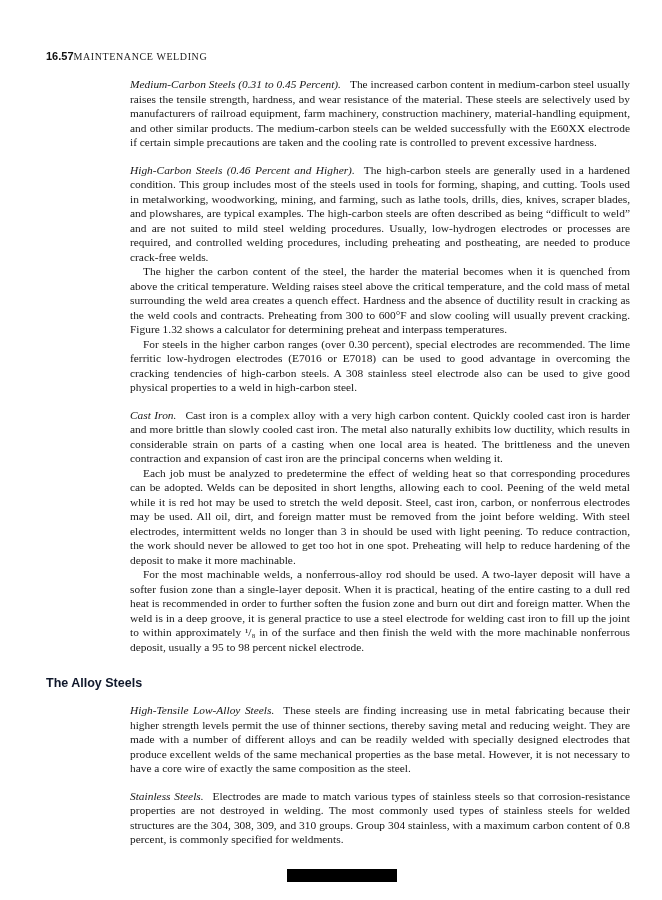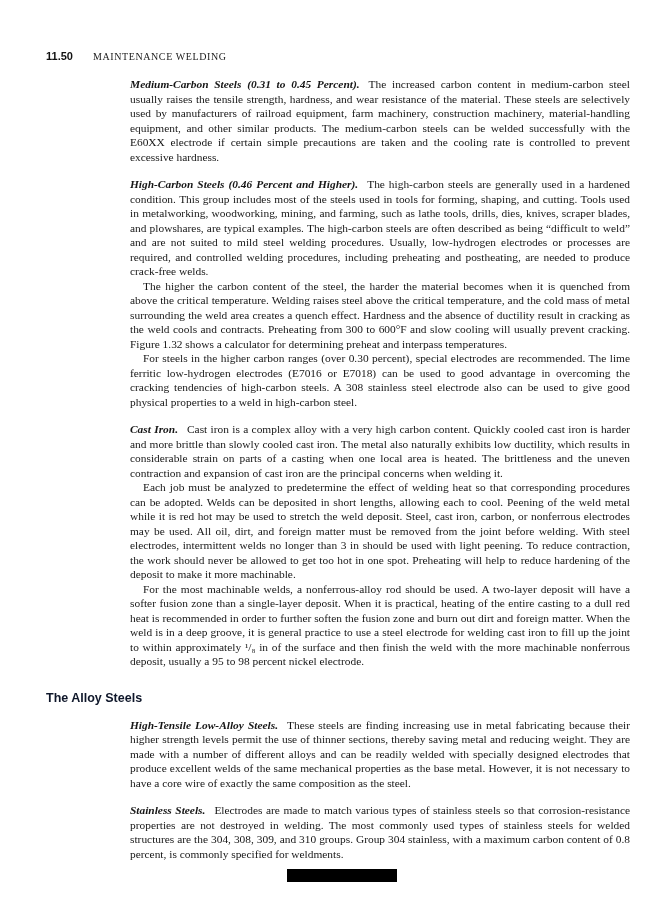--- a/index.html
+++ b/index.html
@@ -21,42 +21,41 @@
   .folio {
     font-family: "Liberation Sans", sans-serif;
     font-weight: bold;
     font-size: 11px;
     color: #111111;
   }
   .running-title {
     font-family: "Liberation Serif", "DejaVu Serif", serif;
     font-size: 10px;
     letter-spacing: 0.6px;
-    margin-left: 20px;
     color: #1a1a1a;
   }
   .text-column {
     position: absolute;
     top: 64px;
     left: 46px;
     width: 584px;
   }
   .para {
     margin: 0 0 0 84px;
     width: 500px;
     text-align: justify;
     font-size: 11.4px;
     line-height: 14.5px;
     hyphens: auto;
     -webkit-hyphens: auto;
   }
   .para.topic { margin-top: 13px; }
   .para.indent { text-indent: 13px; }
   .lead {
-    font-weight: bold;
+    font-weight: normal;
     font-style: italic;
     margin-right: 9px;
     margin-top: 36px;
   }
   .section-heading {
     font-family: "Liberation Sans", sans-serif;
     font-size: 12.5px;
     font-weight: bold;
     color: #0f172a;
     margin: 22px 0 2px 0;
@@ -68,21 +67,21 @@
     width: 110px;
     height: 13px;
     background: #000000;
   }
 </style>
 </head>
 <body>
 
 <div class="page">
   <div class="page-header">
-    <span class="folio">11.50</span><span class="running-title">MAINTENANCE WELDING</span>
+    <span class="folio">16.57</span><span class="running-title">MAINTENANCE WELDING</span>
   </div>
   <div class="text-column">
       <p class="para topic"><span class="lead">Medium-Carbon Steels (0.31 to 0.45 Percent).</span>The increased carbon content in medium-carbon steel usually raises the tensile strength, hardness, and wear resistance of the material. These steels are selectively used by manufacturers of railroad equipment, farm machinery, construction machinery, material-handling equipment, and other similar products. The medium-carbon steels can be welded successfully with the E60XX electrode if certain simple precautions are taken and the cooling rate is controlled to prevent excessive hardness.</p>
       <p class="para topic"><span class="lead">High-Carbon Steels (0.46 Percent and Higher).</span>The high-carbon steels are generally used in a hardened condition. This group includes most of the steels used in tools for forming, shaping, and cutting. Tools used in metalworking, woodworking, mining, and farming, such as lathe tools, drills, dies, knives, scraper blades, and plowshares, are typical examples. The high-carbon steels are often described as being “difficult to weld” and are not suited to mild steel welding procedures. Usually, low-hydrogen electrodes or processes are required, and controlled welding procedures, including preheating and postheating, are needed to produce crack-free welds.</p>
       <p class="para indent">The higher the carbon content of the steel, the harder the material becomes when it is quenched from above the critical temperature. Welding raises steel above the critical temperature, and the cold mass of metal surrounding the weld area creates a quench effect. Hardness and the absence of ductility result in cracking as the weld cools and contracts. Preheating from 300 to 600°F and slow cooling will usually prevent cracking. Figure 1.32 shows a calculator for determining preheat and interpass temperatures.</p>
       <p class="para indent">For steels in the higher carbon ranges (over 0.30 percent), special electrodes are recommended. The lime ferritic low-hydrogen electrodes (E7016 or E7018) can be used to good advantage in overcoming the cracking tendencies of high-carbon steels. A 308 stainless steel electrode also can be used to give good physical properties to a weld in high-carbon steel.</p>
       <p class="para topic"><span class="lead">Cast Iron.</span>Cast iron is a complex alloy with a very high carbon content. Quickly cooled cast iron is harder and more brittle than slowly cooled cast iron. The metal also naturally exhibits low ductility, which results in considerable strain on parts of a casting when one local area is heated. The brittleness and the uneven contraction and expansion of cast iron are the principal concerns when welding it.</p>
       <p class="para indent">Each job must be analyzed to predetermine the effect of welding heat so that corresponding procedures can be adopted. Welds can be deposited in short lengths, allowing each to cool. Peening of the weld metal while it is red hot may be used to stretch the weld deposit. Steel, cast iron, carbon, or nonferrous electrodes may be used. All oil, dirt, and foreign matter must be removed from the joint before welding. With steel electrodes, intermittent welds no longer than 3 in should be used with light peening. To reduce contraction, the work should never be allowed to get too hot in one spot. Preheating will help to reduce hardening of the deposit to make it more machinable.</p>
       <p class="para indent">For the most machinable welds, a nonferrous-alloy rod should be used. A two-layer deposit will have a softer fusion zone than a single-layer deposit. When it is practical, heating of the entire casting to a dull red heat is recommended in order to further soften the fusion zone and burn out dirt and foreign matter. When the weld is in a deep groove, it is general practice to use a steel electrode for welding cast iron to fill up the joint to within approximately ¹/₈ in of the surface and then finish the weld with the more machinable nonferrous deposit, usually a 95 to 98 percent nickel electrode.</p>
       <h2 class="section-heading">The Alloy Steels</h2>

